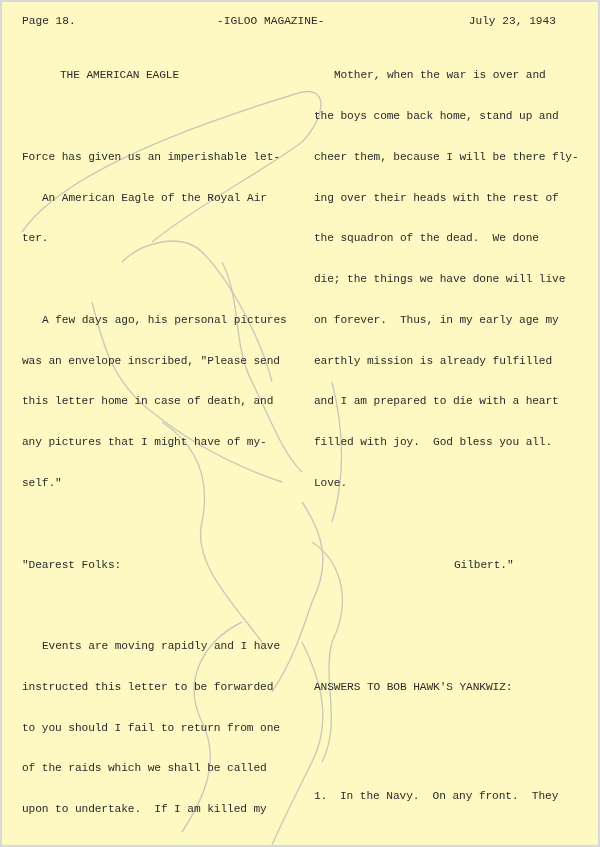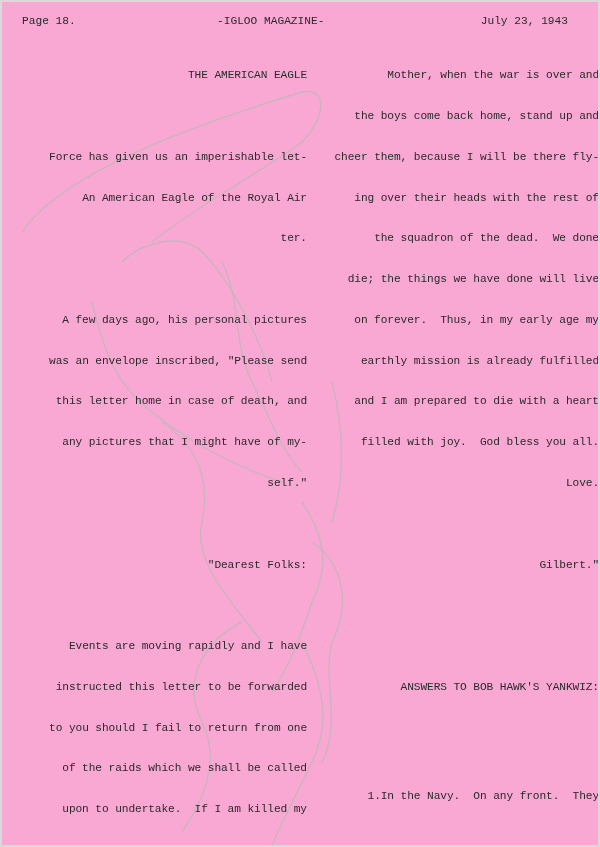--- a/index.html
+++ b/index.html
@@ -6,44 +6,44 @@
   body {
     width: 600px; height: 847px; overflow: hidden;
     background: #d9d9d9;
     font-family: "Liberation Mono", "DejaVu Sans Mono", monospace;
     color: #2a2a2a;
   }
   .page {
     position: relative;
     width: 596px; height: 843px;
     margin: 2px;
-    background: #f9a8d4;
+    background: #fef9c3;
     overflow: hidden;
   }
   .sketch {
     position: absolute; left: 0; top: 0; width: 596px; height: 843px;
     pointer-events: none;
   }
   .header {
     position: absolute; top: 13px; left: 20px; right: 30px;
     font-size: 11.2px; height: 14px;
   }
   .header .pg { position: absolute; left: 0; }
   .header .mag { position: absolute; left: 195px; }
-  .header .date { position: absolute; right: 0; }
+  .header .date { position: absolute; right: 12px; }
   .col {
     position: absolute;
     font-size: 11.2px;
     line-height: 13.6px;
     white-space: pre;
     letter-spacing: -0.1px;
   }
   .col-left { left: 20px; top: 40px; width: 285px; }
   .col-right { left: 312px; top: 40px; width: 285px; }
-  .line { display: block; height: 13.6px; text-align: right; }
+  .line { display: block; height: 13.6px; }
   .gap { display: block; height: 13.6px; }
   .center-title { padding-left: 38px; }
   .indent { padding-left: 20px; }
   .sig { padding-left: 140px; }
   .vvv { padding-left: 88px; }
   .qnum { display: inline-block; width: 26px; }
 </style>
 </head>
 <body>
 

